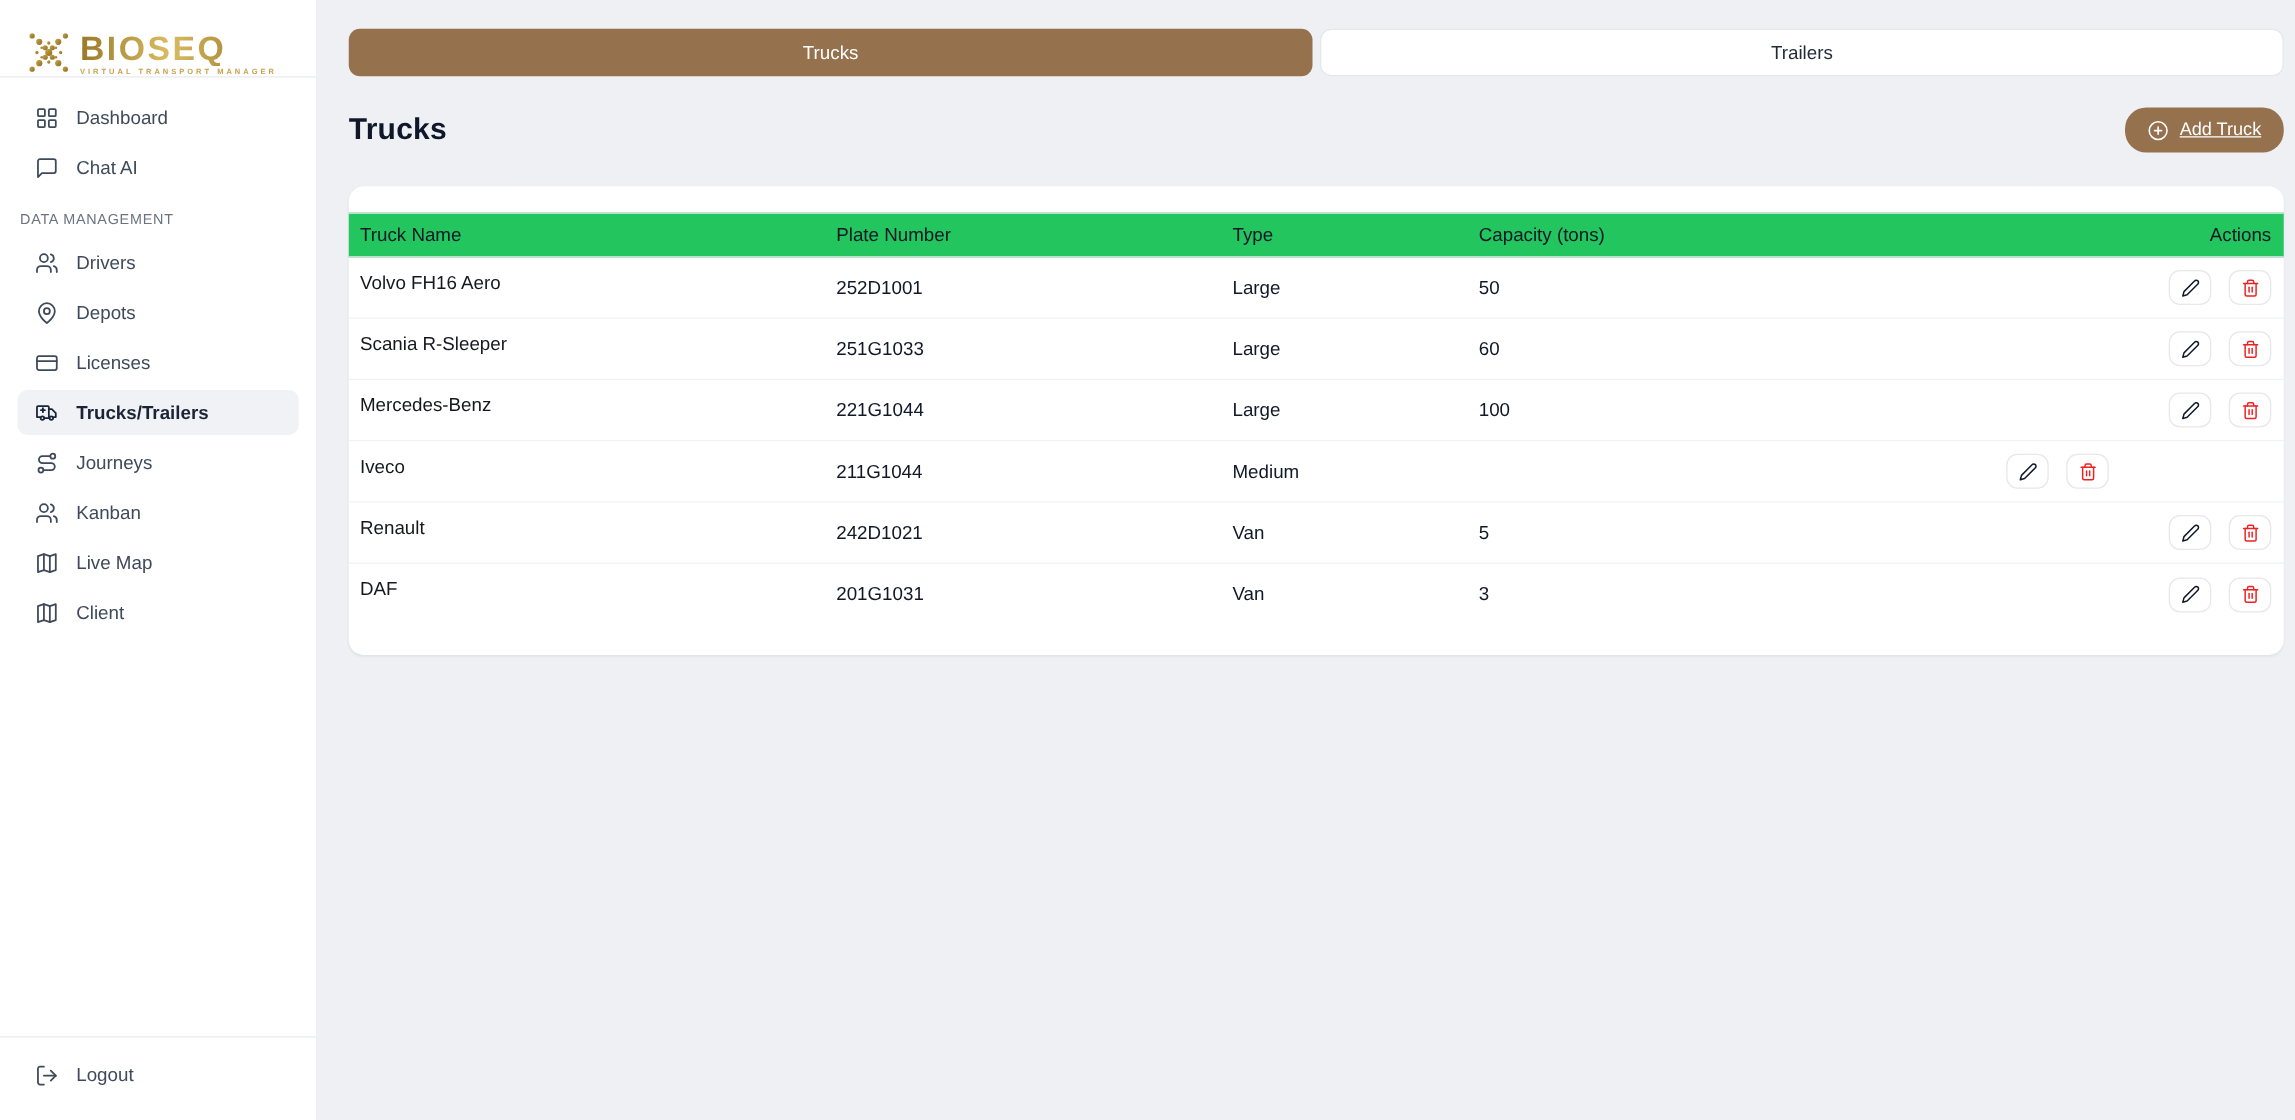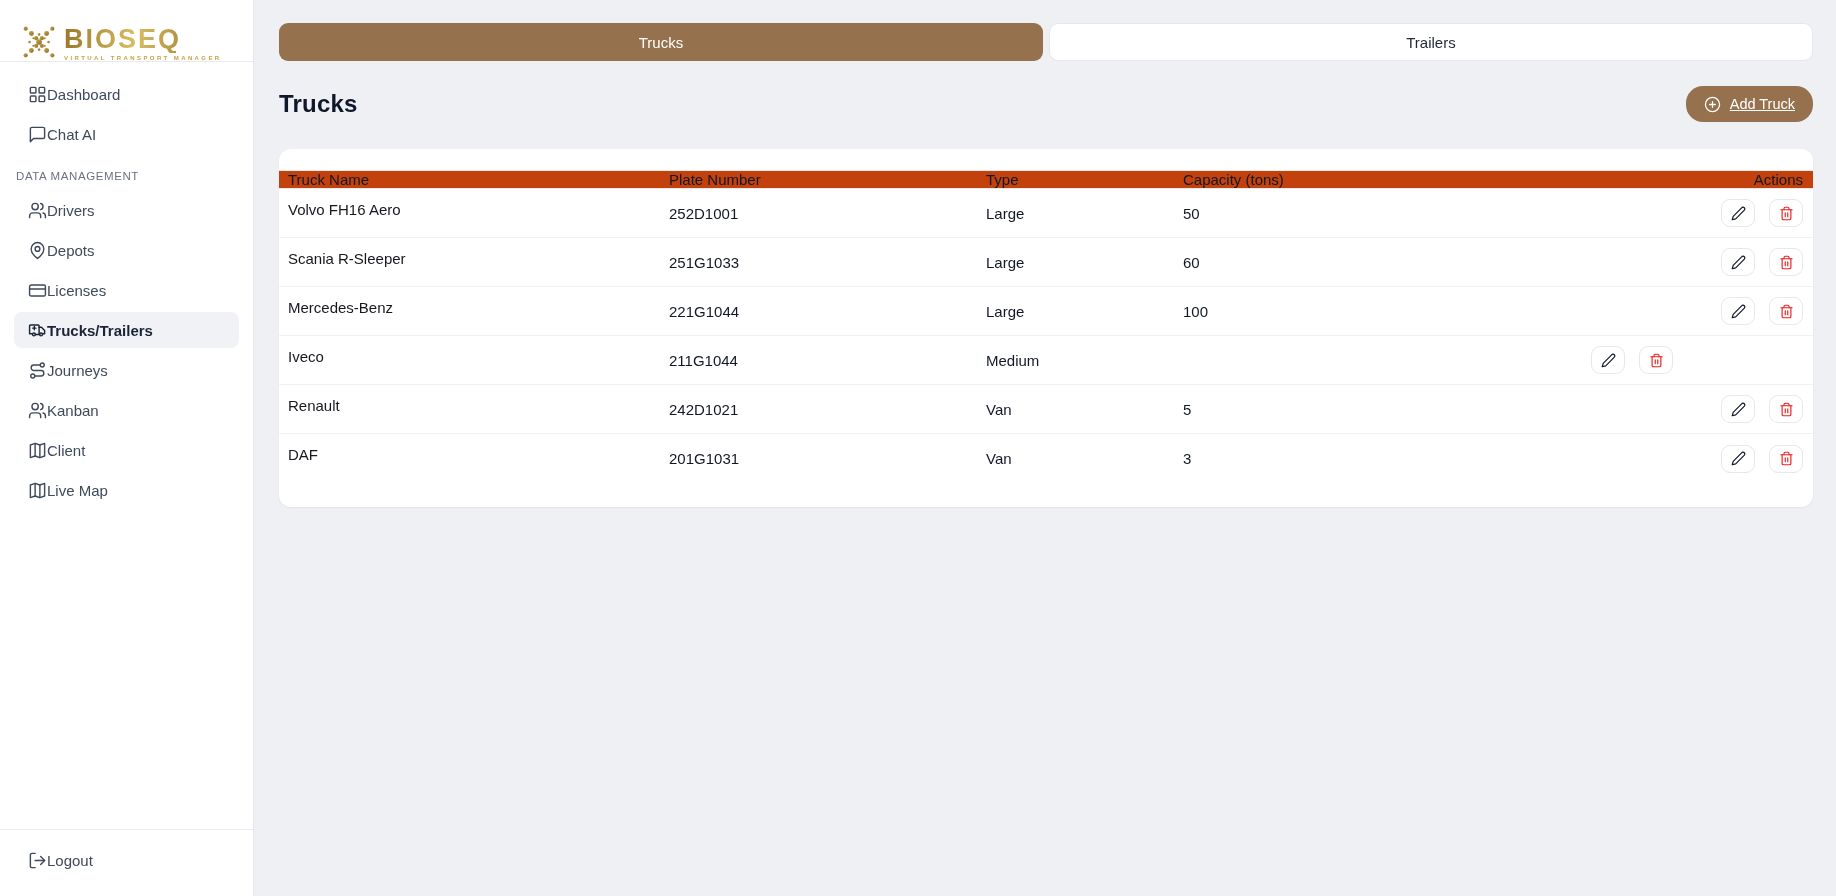--- a/index.html
+++ b/index.html
@@ -33,41 +33,41 @@
     -webkit-text-fill-color:transparent; color:transparent;
   }
   .brand-tagline {
     font-size:6px; letter-spacing:2.4px; color:#C8A24A; font-weight:700;
     margin-top:2px; white-space:nowrap;
   }
 
   .nav { padding:14px 14px 0 14px; }
   .nav-item {
     height:36px; margin-bottom:4px;
-    display:flex; align-items:center; 
+    display:flex; align-items:center; gap:14px;
     padding:0 14px; border-radius:8px;
     color:#3E4A5B; font-size:15px; font-weight:500;
     cursor:pointer;
   }
   .nav-item svg { flex:0 0 auto; }
   .nav-item.active {
     background:#F1F2F5; color:#1B2437; font-weight:600;
   }
   .nav-section-label {
     font-size:11.5px; font-weight:400; letter-spacing:0.6px;
     color:#6B7280; padding:14px 2px 10px 2px;
   }
   .sidebar-spacer { flex:1; }
   .sidebar-footer {
     border-top:1px solid #E8EAEE;
     padding:12px 14px 14px 14px;
   }
 
   
-  .main { flex:1; padding:23px 23px 0 25px; }
+  .main { flex:1; padding:23px 9px 0 25px; }
 
   .tabs { display:grid; grid-template-columns:1fr 1fr; gap:6px; }
   .tab {
     height:38px; border-radius:9px;
     display:flex; align-items:center; justify-content:center;
     font-size:15px; cursor:pointer;
   }
   .tab.active { background:#96714D; color:#FFFFFF; }
   .tab.inactive {
     background:#FFFFFF; color:#1F2937;
@@ -95,22 +95,22 @@
     border-radius:12px;
     box-shadow:0 1px 2px rgba(16,24,40,0.05);
     padding:21px 0 24px 0;
   }
   .grid-row {
     display:grid;
     grid-template-columns:381px 317px 197px 1fr 130px;
     align-items:center;
   }
   .thead {
-    height:19px;
-    background:#c2410c;
+    height:36px;
+    background:#22c55e;
     border-top:1px solid #E9EAEE;
     border-bottom:1px solid #E9EAEE;
     font-size:15px; font-weight:500; color:#111827;
   }
   .th { padding-left:9px; }
   .th.actions { text-align:right; padding-right:10px; }
   .trow {
     height:49px;
     border-bottom:1px solid #F1F2F4;
     font-size:15px; color:#111827;
@@ -252,30 +252,30 @@
       </svg>
       <span>Kanban</span>
     </div>
 
     <div class="nav-item">
       <svg width="19" height="19" viewBox="0 0 24 24" fill="none" stroke="#3E4A5B" stroke-width="1.8" stroke-linecap="round" stroke-linejoin="round">
         <path d="M9 3 3 5v16l6-2 6 2 6-2V3l-6 2-6-2z"></path>
           <path d="M9 3v16"></path>
           <path d="M15 5v16"></path>
       </svg>
-      <span>Client</span>
+      <span>Live Map</span>
     </div>
 
     <div class="nav-item">
       <svg width="19" height="19" viewBox="0 0 24 24" fill="none" stroke="#3E4A5B" stroke-width="1.8" stroke-linecap="round" stroke-linejoin="round">
         <path d="M9 3 3 5v16l6-2 6 2 6-2V3l-6 2-6-2z"></path>
           <path d="M9 3v16"></path>
           <path d="M15 5v16"></path>
       </svg>
-      <span>Live Map</span>
+      <span>Client</span>
     </div>
 
   </nav>
 
   <div class="sidebar-spacer"></div>
 
   <div class="sidebar-footer">
     <div class="nav-item">
       <svg width="19" height="19" viewBox="0 0 24 24" fill="none" stroke="#3E4A5B" stroke-width="1.8" stroke-linecap="round" stroke-linejoin="round">
         <path d="M9 21H5a2 2 0 0 1-2-2V5a2 2 0 0 1 2-2h4"></path>

